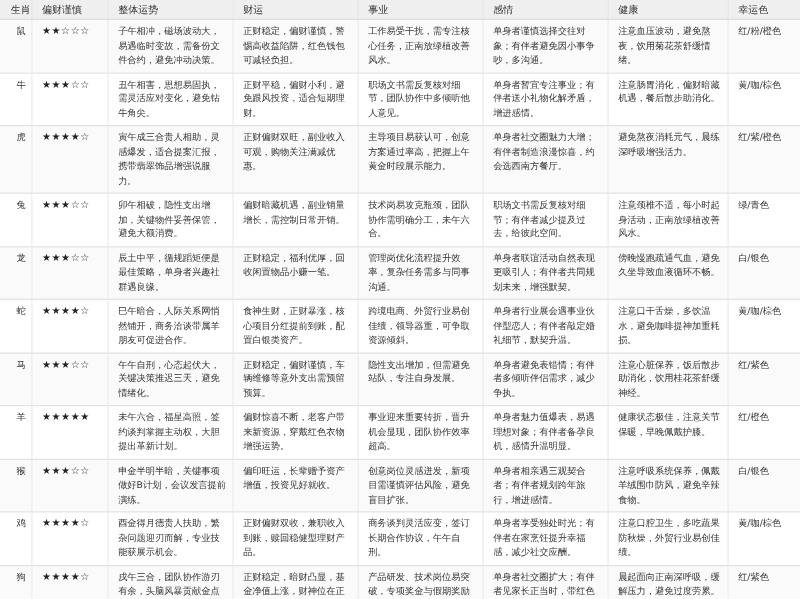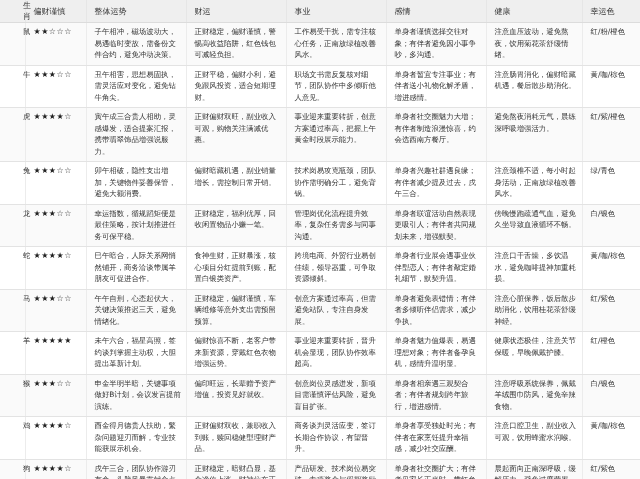--- a/index.html
+++ b/index.html
@@ -3,21 +3,21 @@
 <meta charset="utf-8">
 <style>
   html, body { margin:0; padding:0; background:#ffffff; }
   body { width:640px; height:479px; overflow:hidden; font-family:"DejaVu Sans", sans-serif; color:#333; }
   table { border-collapse:collapse; width:640px; table-layout:fixed; }
   th { background:#efefef; font-weight:normal; font-size:8px; color:#333; text-align:left; height:15px; padding:0 0 0 8px; border-bottom:1px solid #dcdcdc; border-right:1px solid #e6e6e6; }
   td { font-size:7.4px; line-height:11.5px; vertical-align:top; padding:3px 4px 4px 8px; border-bottom:1px solid #e3e3e3; border-right:1px solid #ececec; color:#333; }
   tr:nth-child(odd) td { background:#fafafa; }
   tr:nth-child(even) td { background:#ffffff; }
   td.stars { letter-spacing:0.5px; font-size:8px; color:#222; }
-  td:first-child, th:first-child { padding-left:23px;text-align:right; }
+  td:first-child, th:first-child { padding-left:8px;text-align:right; }
   col.c0 { width:25px; } col.c1 { width:61px; } col.c2 { width:100px; }
   col.c3 { width:100px; } col.c4 { width:100px; } col.c5 { width:100px; }
   col.c6 { width:96px; } col.c7 { width:58px; }
 </style>
 </head>
 <body>
 
 <table>
   <colgroup>
     <col class="c0">
@@ -60,39 +60,39 @@
         <td>职场文书需反复核对细节，团队协作中多倾听他人意见。</td>
         <td>单身者暂宜专注事业；有伴者送小礼物化解矛盾，增进感情。</td>
         <td>注意肠胃消化，偏财暗藏机遇，餐后散步助消化。</td>
         <td>黄/咖/棕色</td>
       </tr>
       <tr>
         <td>虎</td>
         <td class="stars">★★★★☆</td>
         <td>寅午成三合贵人相助，灵感爆发，适合提案汇报，携带翡翠饰品增强说服力。</td>
         <td>正财偏财双旺，副业收入可观，购物关注满减优惠。</td>
-        <td>事业迎来重要转折，创意方案通过率高，把握上午黄金时段展示能力。</td>
+        <td>主导项目易获认可，创意方案通过率高，把握上午黄金时段展示能力。</td>
         <td>单身者社交圈魅力大增；有伴者制造浪漫惊喜，约会选西南方餐厅。</td>
         <td>避免熬夜消耗元气，晨练深呼吸增强活力。</td>
         <td>红/紫/橙色</td>
       </tr>
       <tr>
         <td>兔</td>
         <td class="stars">★★★☆☆</td>
         <td>卯午相破，隐性支出增加，关键物件妥善保管，避免大额消费。</td>
         <td>偏财暗藏机遇，副业销量增长，需控制日常开销。</td>
-        <td>技术岗易攻克瓶颈，团队协作需明确分工，避免背锅。</td>
-        <td>单身者兴趣社群遇良缘；有伴者减少提及过去，戌午三合。</td>
+        <td>技术岗易攻克瓶颈，团队协作需明确分工，未午六合。</td>
+        <td>职场文书需反复核对细节；有伴者减少提及过去，给彼此空间。</td>
         <td>注意颈椎不适，每小时起身活动，正南放绿植改善风水。</td>
         <td>绿/青色</td>
       </tr>
       <tr>
         <td>龙</td>
         <td class="stars">★★★☆☆</td>
-        <td>幸运指数，循规蹈矩便是最佳策略，按计划推进任务可保平稳。</td>
+        <td>辰土中平，循规蹈矩便是最佳策略，单身者兴趣社群遇良缘。</td>
         <td>正财稳定，福利优厚，回收闲置物品小赚一笔。</td>
         <td>管理岗优化流程提升效率，复杂任务需多与同事沟通。</td>
         <td>单身者联谊活动自然表现更吸引人；有伴者共同规划未来，增强默契。</td>
         <td>傍晚慢跑疏通气血，避免久坐导致血液循环不畅。</td>
         <td>白/银色</td>
       </tr>
       <tr>
         <td>蛇</td>
         <td class="stars">★★★★☆</td>
         <td>巳午暗合，人际关系网悄然铺开，商务洽谈带属羊朋友可促进合作。</td>
@@ -100,21 +100,21 @@
         <td>跨境电商、外贸行业易创佳绩，领导器重，可争取资源倾斜。</td>
         <td>单身者行业展会遇事业伙伴型恋人；有伴者敲定婚礼细节，默契升温。</td>
         <td>注意口干舌燥，多饮温水，避免咖啡提神加重耗损。</td>
         <td>黄/咖/棕色</td>
       </tr>
       <tr>
         <td>马</td>
         <td class="stars">★★★☆☆</td>
         <td>午午自刑，心态起伏大，关键决策推迟三天，避免情绪化。</td>
         <td>正财稳定，偏财谨慎，车辆维修等意外支出需预留预算。</td>
-        <td>创意方案通过率高，但需避免站队，专注自身发展。</td>
+        <td>隐性支出增加，但需避免站队，专注自身发展。</td>
         <td>单身者避免表错情；有伴者多倾听伴侣需求，减少争执。</td>
         <td>注意心脏保养，饭后散步助消化，饮用桂花茶舒缓神经。</td>
         <td>红/紫色</td>
       </tr>
       <tr>
         <td>羊</td>
         <td class="stars">★★★★★</td>
         <td>未午六合，福星高照，签约谈判掌握主动权，大胆提出革新计划。</td>
         <td>偏财惊喜不断，老客户带来新资源，穿戴红色衣物增强运势。</td>
         <td>事业迎来重要转折，晋升机会显现，团队协作效率超高。</td>
@@ -130,23 +130,23 @@
         <td>创意岗位灵感迸发，新项目需谨慎评估风险，避免盲目扩张。</td>
         <td>单身者相亲遇三观契合者；有伴者规划跨年旅行，增进感情。</td>
         <td>注意呼吸系统保养，佩戴羊绒围巾防风，避免辛辣食物。</td>
         <td>白/银色</td>
       </tr>
       <tr>
         <td>鸡</td>
         <td class="stars">★★★★☆</td>
         <td>酉金得月德贵人扶助，繁杂问题迎刃而解，专业技能获展示机会。</td>
         <td>正财偏财双收，兼职收入到账，赎回稳健型理财产品。</td>
-        <td>商务谈判灵活应变，签订长期合作协议，有望晋升。</td>
+        <td>商务谈判灵活应变，签订长期合作协议，午午自刑。</td>
         <td>单身者享受独处时光；有伴者在家烹饪提升幸福感，减少社交应酬。</td>
-        <td>注意口腔卫生，副业收入可观，饮用蜂蜜水润喉。</td>
+        <td>注意口腔卫生，多吃蔬果防秋燥，外贸行业易创佳绩。</td>
         <td>黄/咖/棕色</td>
       </tr>
       <tr>
         <td>狗</td>
         <td class="stars">★★★★☆</td>
         <td>戌午三合，团队协作游刃有余，头脑风暴贡献金点子，获领导关注。</td>
         <td>正财稳定，暗财凸显，基金净值上涨，财神位在正东可布局。</td>
         <td>产品研发、技术岗位易突破，专项奖金与假期奖励丰厚。</td>
         <td>单身者社交圈扩大；有伴者见家长正当时，带红色伴手礼增好感。</td>
         <td>晨起面向正南深呼吸，缓解压力，避免过度劳累。</td>

